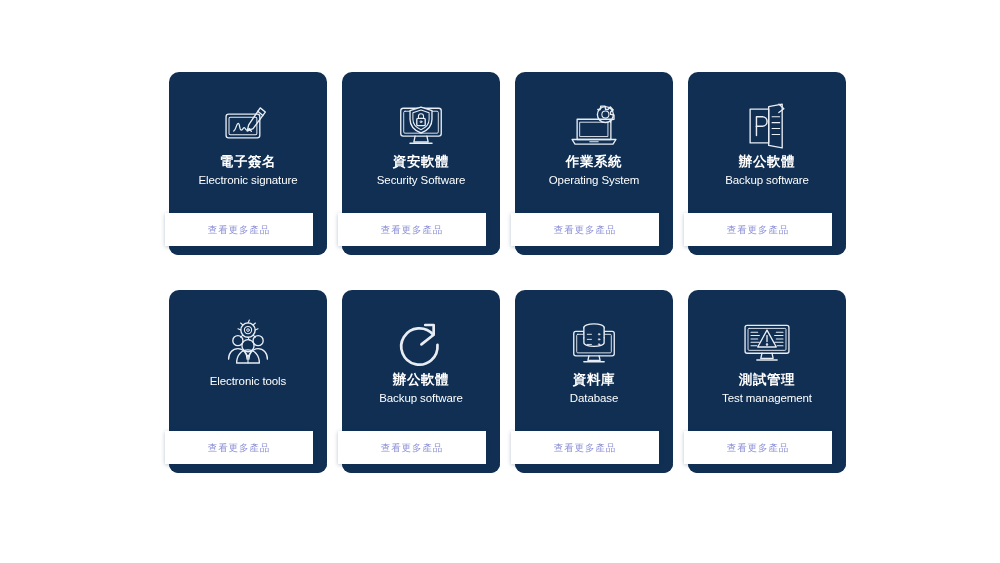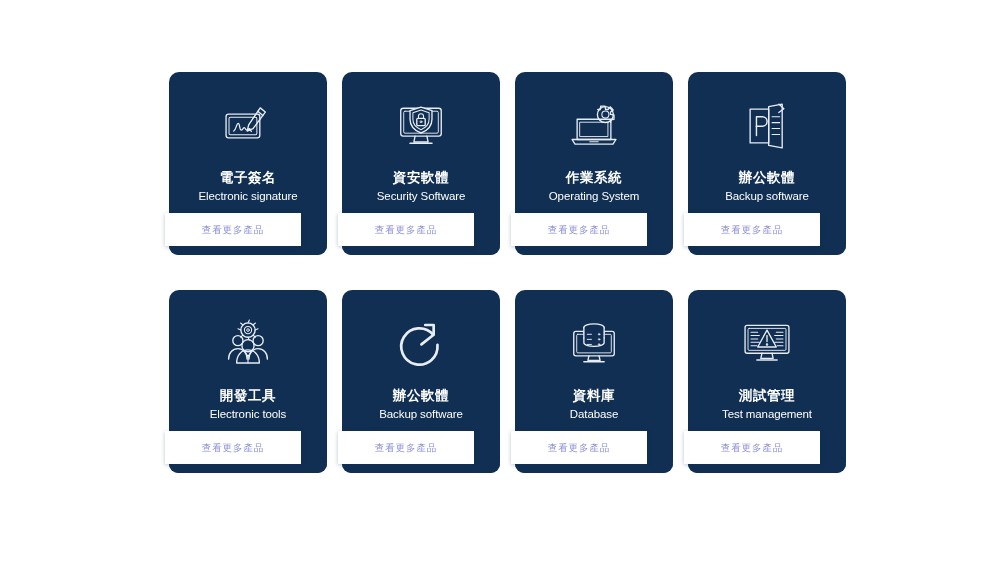--- a/index.html
+++ b/index.html
@@ -65,21 +65,20 @@
     justify-content: center;
   }
 
   .icon-wrap svg {
     width: 54px;
     height: 52px;
     display: block;
   }
 
   .titles {
-    margin-top: 16px;
     text-align: center;
     width: 100%;
     padding: 0 6px;
   }
 
   .title-zh {
     color: #ffffff;
     font-size: 13.5px;
     font-weight: bold;
     letter-spacing: 0.6px;
@@ -95,21 +94,21 @@
     line-height: 1.35;
     margin-top: 2px;
     white-space: nowrap;
   }
 
   
   .card-footer {
     position: absolute;
     left: -4px;
     top: 141px;
-    width: 136px;
+    width: 148px;
     height: 33px;
     background: #ffffff;
     box-shadow: 0 1px 4px rgba(16, 47, 83, 0.28);
     display: flex;
     align-items: center;
     justify-content: center;
     z-index: 3;
   }
 
   .more-link {
@@ -244,21 +243,20 @@
     <circle cx="44" cy="26" r="6"></circle>
     <path d="M9 48 c0 -7.5 4.9 -12.5 11 -12.5 c6.1 0 11 5 11 12.5"></path>
     <path d="M33 48 c0 -7.5 4.9 -12.5 11 -12.5 c6.1 0 11 5 11 12.5"></path>
     <circle cx="32" cy="32" r="7.2"></circle>
     <path d="M18.5 52.5 c0 -9.5 6 -15.5 13.5 -15.5 c7.5 0 13.5 6 13.5 15.5 z"></path>
     <path d="M27.5 38 l4.5 7 4.5 -7" stroke-width="1.3"></path>
     <path d="M32 45 v7.5" stroke-width="1.3"></path>
   </svg>
           </div>
           <div class="titles">
-            <div class="title-zh">開發工具</div>
             <div class="title-en">Electronic tools</div>
           </div>
         </div>
         <div class="card-base"></div>
         <div class="card-footer">
           <a class="more-link" href="#">查看更多產品</a>
         </div>
       </div>
       <div class="card">
         <div class="card-body">

